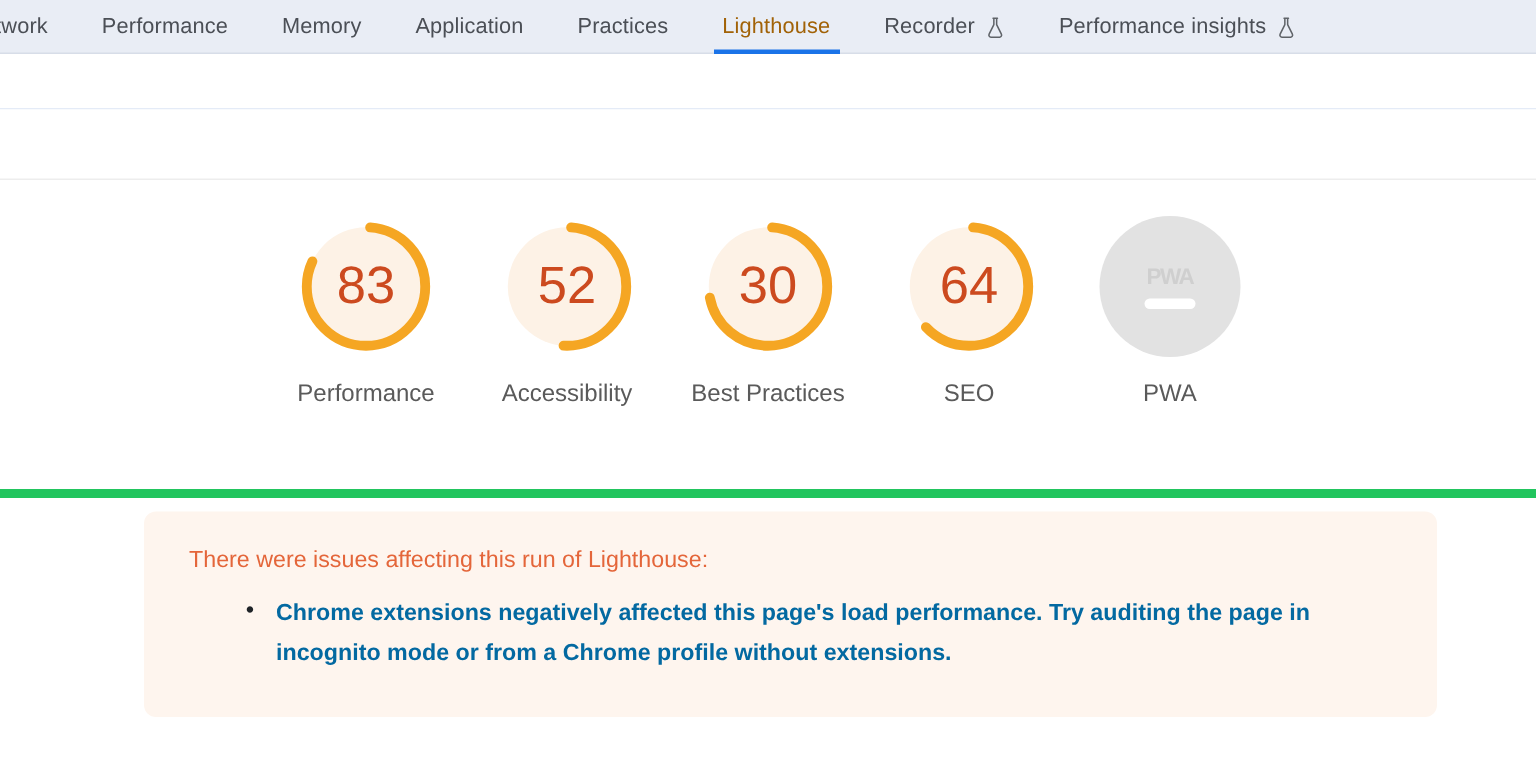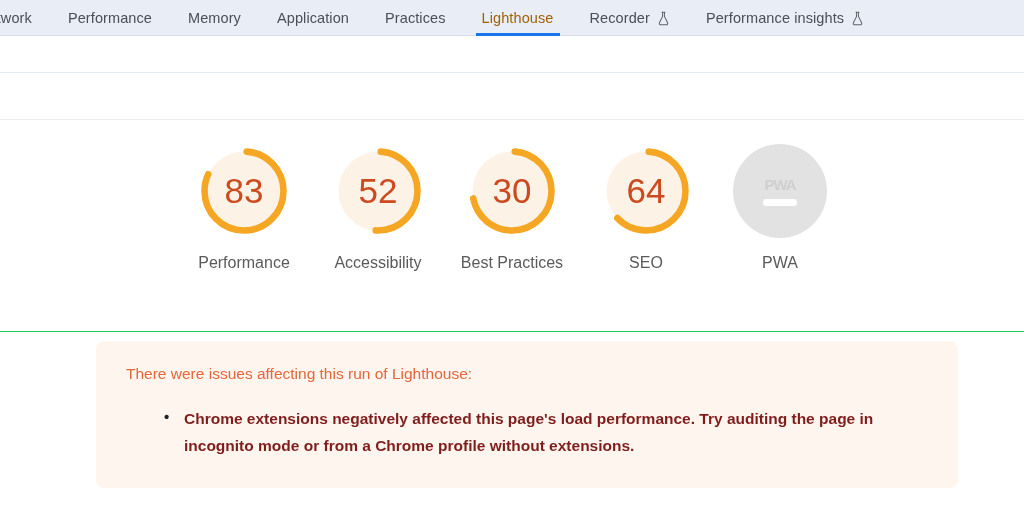--- a/index.html
+++ b/index.html
@@ -82,21 +82,21 @@
 
   
   .gauges {
     height: 212px;
     display: flex;
     justify-content: center;
     align-items: flex-start;
     gap: 0px;
     padding-top: 24px;
     box-sizing: border-box;
-    border-bottom: 1px solid #22c55e;
+    border-bottom: 6px solid #22c55e;
     background: #fff;
   }
   .gauge {
     width: 134px;
     display: flex;
     flex-direction: column;
     align-items: center;
     cursor: pointer;
   }
   .gauge-ring {
@@ -166,31 +166,31 @@
   .banner {
     background: #fef5ee;
     border-radius: 8px;
     padding: 22px 30px 28px 30px;
     box-sizing: border-box;
     width: 862px;
   }
   .banner-heading {
     color: #e4663a;
     font-size: 15.5px;
-    margin: 0 0 20px 0;
+    margin: 0 0 10px 0;
     line-height: 1.4;
   }
   .banner-list {
     margin: 0;
     padding-left: 58px;
     list-style: none;
   }
   .banner-list li {
     position: relative;
-    color: #7f1d1d;
+    color: #0369a1;
     font-size: 15.5px;
     font-weight: bold;
     line-height: 1.78;
   }
   .banner-list li::before {
     content: "•";
     position: absolute;
     left: -20px;
     top: -1px;
     font-size: 15px;

